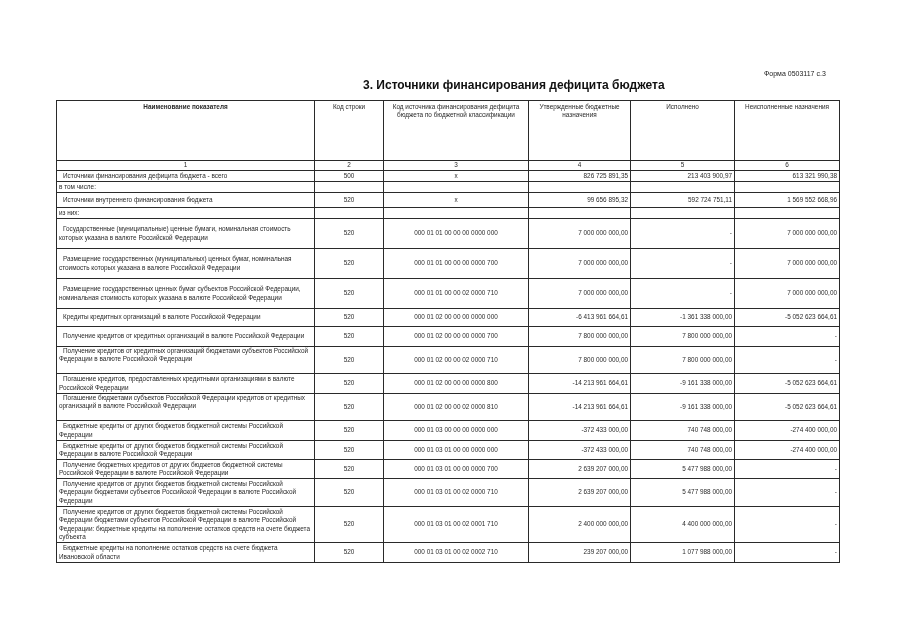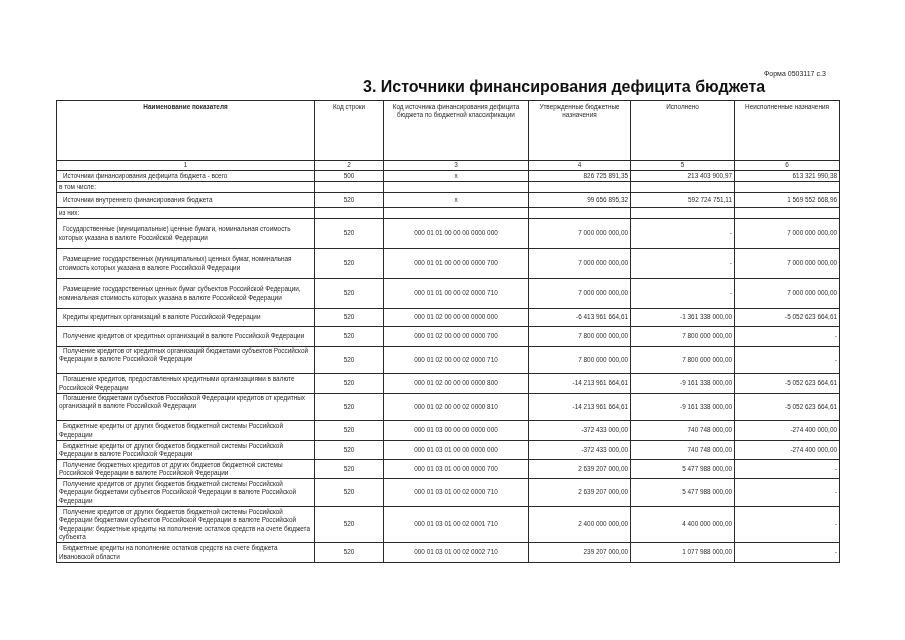--- a/index.html
+++ b/index.html
@@ -6,21 +6,21 @@
   body {
     width: 905px; height: 640px; position: relative; overflow: hidden;
     font-family: "Liberation Sans", sans-serif; color: #1a1a1a;
   }
   .form-code {
     position: absolute; top: 70px; left: 764px;
     font-size: 7px; color: #222;
   }
   .doc-title {
     position: absolute; top: 78px; left: 363px;
-    font-size: 16px; font-weight: bold; color: #111;
+    font-size: 12px; font-weight: bold; color: #111;
   }
   table.report {
     position: absolute; top: 100px; left: 56px;
     width: 783px;
     border-collapse: collapse;
     table-layout: fixed;
     font-size: 6.4px;
     line-height: 8.4px;
   }
   table.report td, table.report th {

